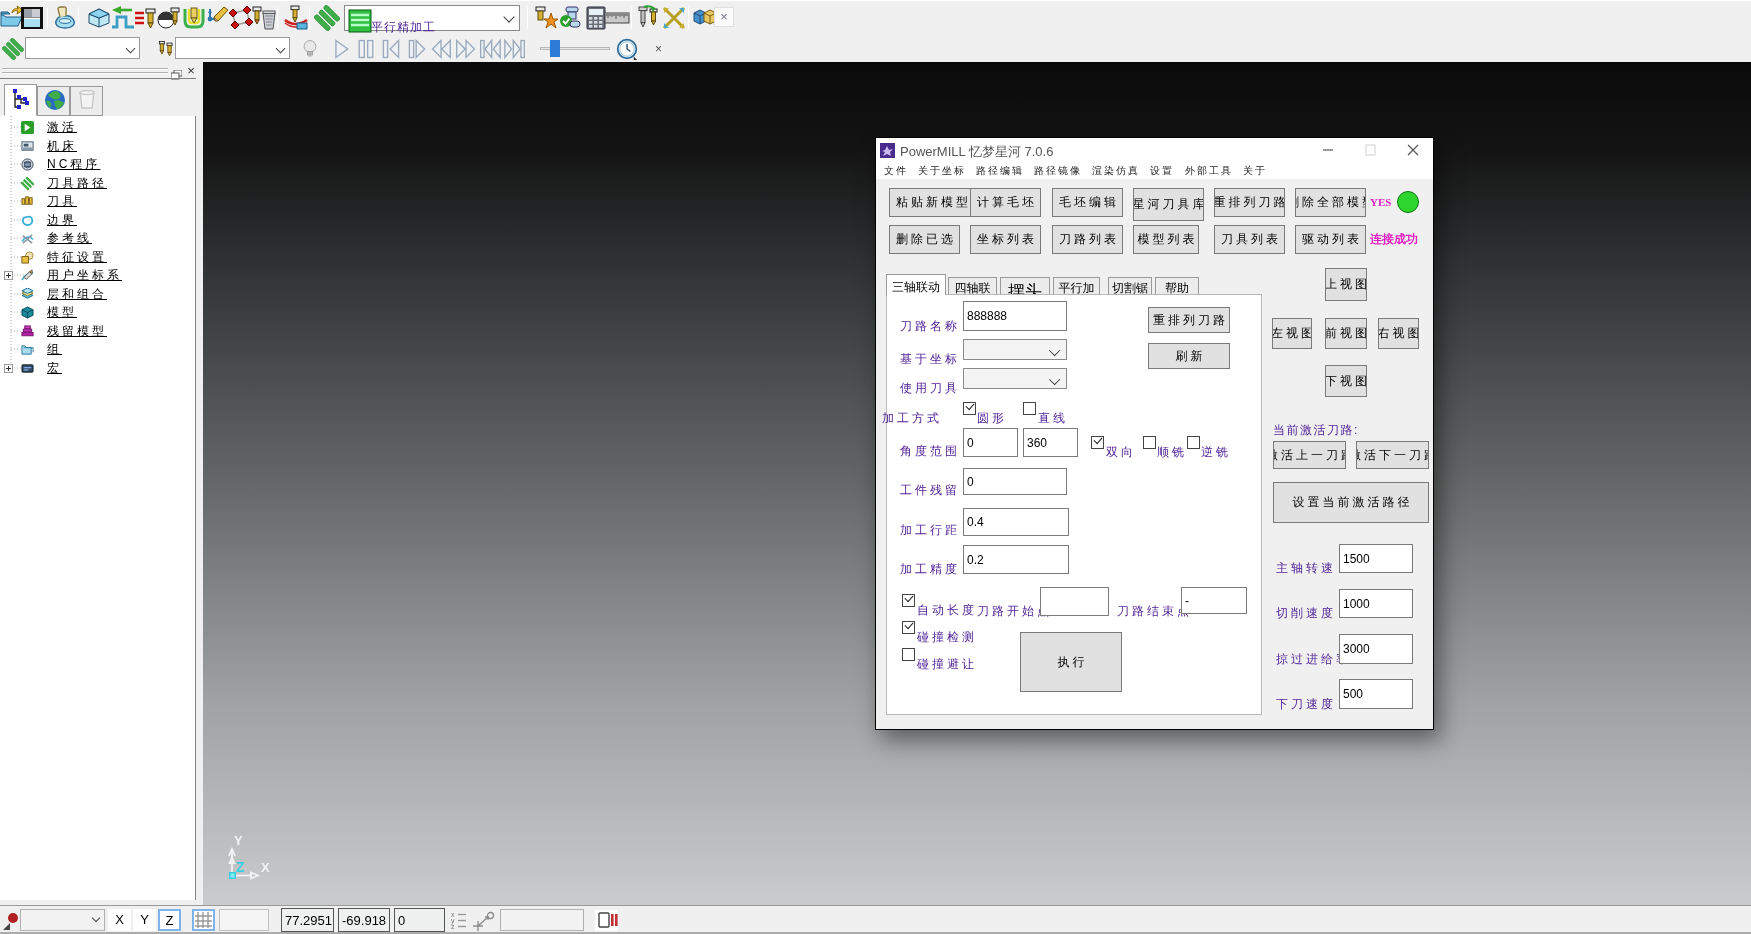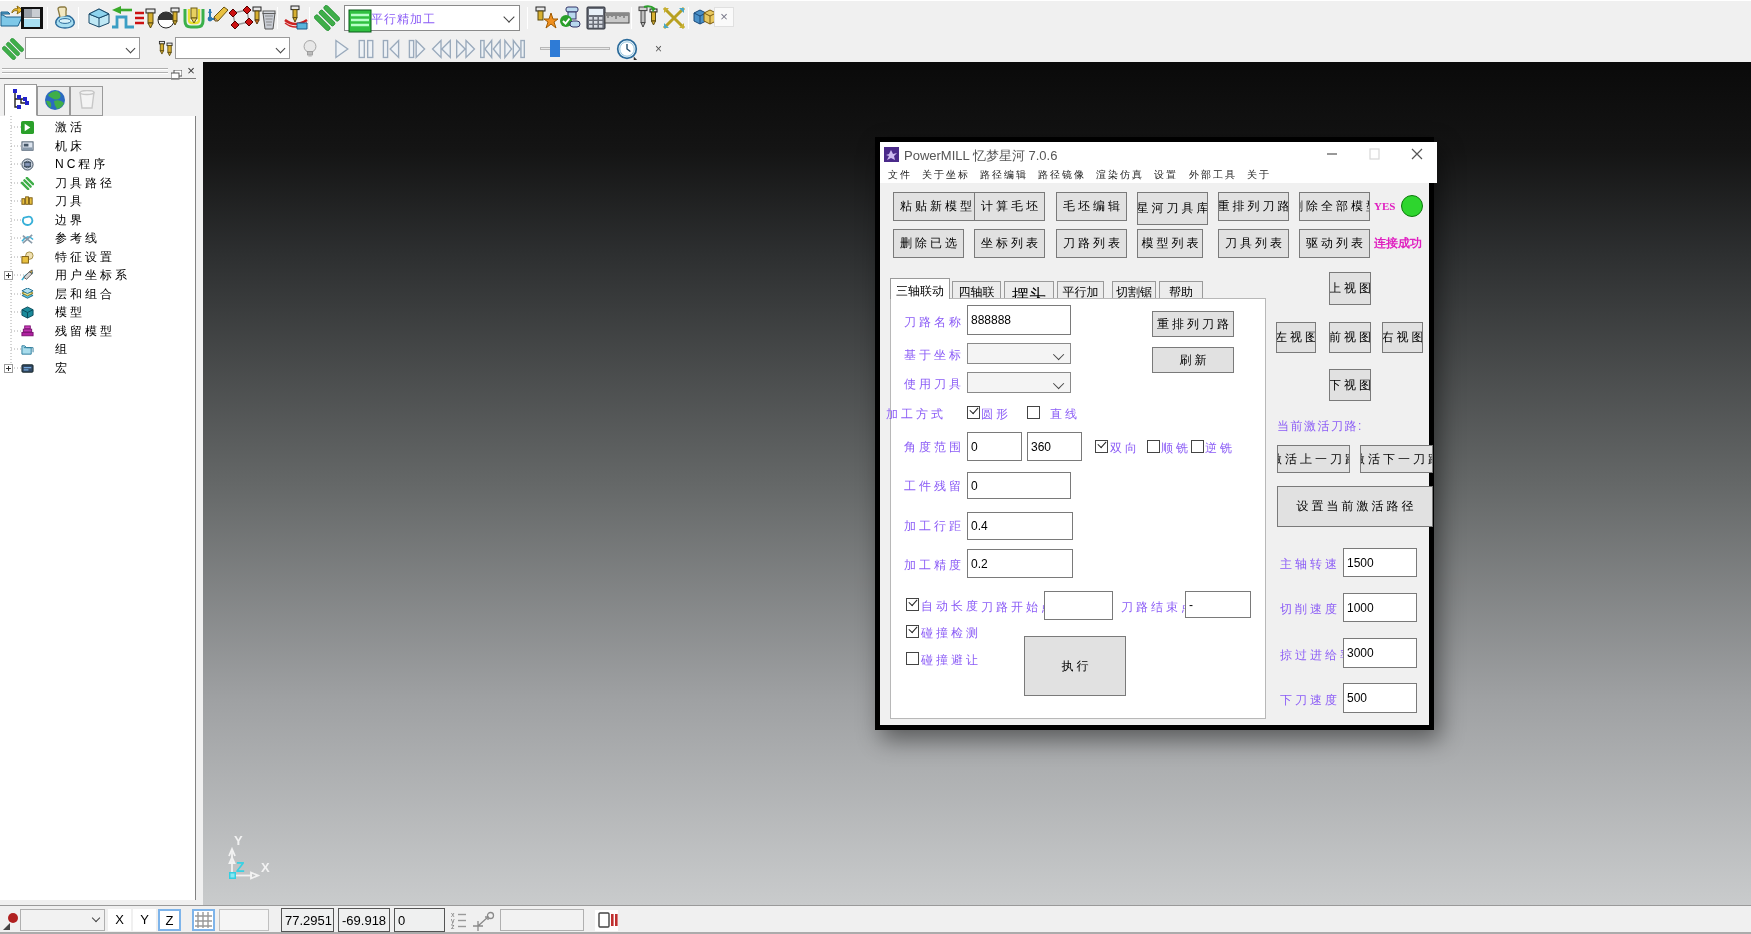--- a/index.html
+++ b/index.html
@@ -13,34 +13,34 @@
 .ticon svg { width:26px; height:26px; }
 .ticon2 { position:absolute; top:37px; width:22px; height:22px; }
 .ticon2 svg { width:22px; height:22px; }
 
 .btn { position:absolute; background:#e1e1e1; border:1px solid #7a7a7a; font-size:12px; color:#000; text-align:center; display:flex; align-items:center; justify-content:center; letter-spacing:3px; text-indent:3px; white-space:nowrap; overflow:hidden; }
 .tb  { position:absolute; background:#fff; border:1px solid #7a7a7a; font-size:12px; color:#000; display:flex; align-items:center; padding-left:3px; }
 .combo { position:absolute; background:#f4f4f4; border:1px solid #8a8a8a; }
 .combo:after { content:""; position:absolute; right:6px; top:50%; margin-top:-2px; width:7px; height:7px; border-left:1.6px solid #444; border-bottom:1.6px solid #444; transform:rotate(-45deg) translateY(-2px); }
 .cb { position:absolute; width:13px; height:13px; background:#fff; border:1.4px solid #444; }
 .cb.on:after { content:""; position:absolute; left:2px; top:0px; width:7px; height:4px; border-left:1.8px solid #222; border-bottom:1.8px solid #222; transform:rotate(-48deg); }
-.lbl { position:absolute; font-size:12px; color:#8b5cf6; white-space:nowrap; letter-spacing:3px; }
+.lbl { position:absolute; font-size:12px; color:#4c1d95; white-space:nowrap; letter-spacing:3px;margin-top:8px; }
 
 #lpanel { left:0; top:62px; width:203px; height:843px; background:#f0f0f0; }
 #treebox { position:absolute; left:0; top:54px; width:196px; height:784px; background:#fff; border-right:1px solid #828282; }
 .trow { position:absolute; left:0; height:19px; display:flex; align-items:center; }
 .trow .ic { width:13px; height:13px; margin-left:21px; }
-.trow .tx { font-size:12px; color:#000; margin-left:21px; white-space:nowrap; letter-spacing:3px; }
+.trow .tx { font-size:12px; color:#000; margin-left:13px; white-space:nowrap; letter-spacing:3px;text-decoration:underline; }
 .plus { position:absolute; left:4px; width:9px; height:9px; border:1px solid #9a9a9a; background:#fff; }
 .plus:before { content:""; position:absolute; left:1px; top:3px; width:5px; height:1px; background:#333; }
 .plus:after { content:""; position:absolute; left:3px; top:1px; width:1px; height:5px; background:#333; }
 
 #viewport { left:203px; top:62px; width:1548px; height:843px; background:linear-gradient(to bottom,#0a0a0a 0%,#141414 10.4%,#2c2e2f 22.3%,#656868 50.2%,#9fa1a3 75.7%,#c9cbcc 100%); }
 
-#dlg { left:875px; top:137px; width:559px; height:593px; background:#f0f0f0; border:5px solid #000000; box-shadow:6px 10px 22px rgba(0,0,0,0.45); }
+#dlg { left:875px; top:137px; width:559px; height:593px; background:#f0f0f0; border:1px solid #000000; box-shadow:6px 10px 22px rgba(0,0,0,0.45); }
 #dlghead { position:absolute; left:0; top:0; width:557px; height:41px; background:#fff; }
 .menu { position:absolute; top:26px; font-size:10px; color:#222; white-space:nowrap; letter-spacing:2px; }
 
 #statusbar { left:0; top:905px; width:1751px; height:29px; background:#f0f0f0; border-top:1px solid #9a9a9a; }
 </style>
 </head>
 <body>
 <div class="abs" id="toolbar">
 
   <div class="ticon" style="left:-2px"><svg viewBox="0 0 26 26">
@@ -504,21 +504,21 @@
   <div class="btn" style="left:272px;top:169px;width:82px;height:26px">重排列刀路</div>
   <div class="lbl" style="left:24px;top:205px">基于坐标</div>
   <div class="combo" style="left:87px;top:201px;width:104px;height:21px"></div>
   <div class="btn" style="left:272px;top:205px;width:82px;height:26px">刷新</div>
   <div class="lbl" style="left:24px;top:234px">使用刀具</div>
   <div class="combo" style="left:87px;top:230px;width:104px;height:21px"></div>
   <div class="lbl" style="left:6px;top:264px">加工方式</div>
   <div class="cb on" style="left:87px;top:264px"></div>
     <div class="lbl" style="left:101px;top:264px">圆形</div>
   <div class="cb" style="left:147px;top:264px"></div>
-    <div class="lbl" style="left:170px;top:264px">直线</div>
+    <div class="lbl" style="left:162px;top:264px">直线</div>
   <div class="lbl" style="left:24px;top:297px">角度范围</div>
   <div class="tb" style="left:87px;top:290px;width:55px;height:29px">0</div>
   <div class="tb" style="left:147px;top:290px;width:55px;height:29px">360</div>
   <div class="cb on" style="left:215px;top:298px"></div>
     <div class="lbl" style="left:230px;top:298px">双向</div>
   <div class="cb" style="left:267px;top:298px"></div>
     <div class="lbl" style="left:281px;top:298px">顺铣</div>
   <div class="cb" style="left:311px;top:298px"></div>
     <div class="lbl" style="left:325px;top:298px">逆铣</div>
   <div class="lbl" style="left:24px;top:336px">工件残留</div>

